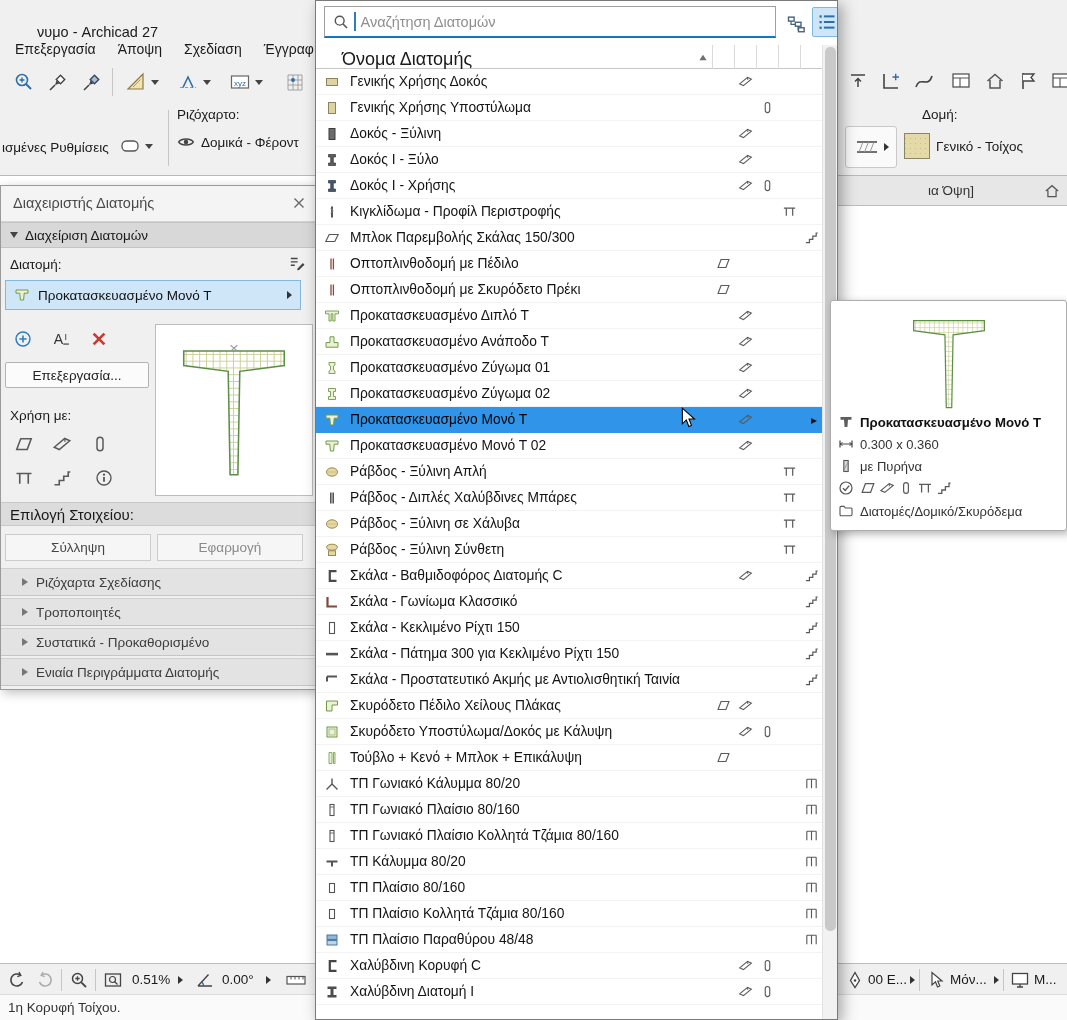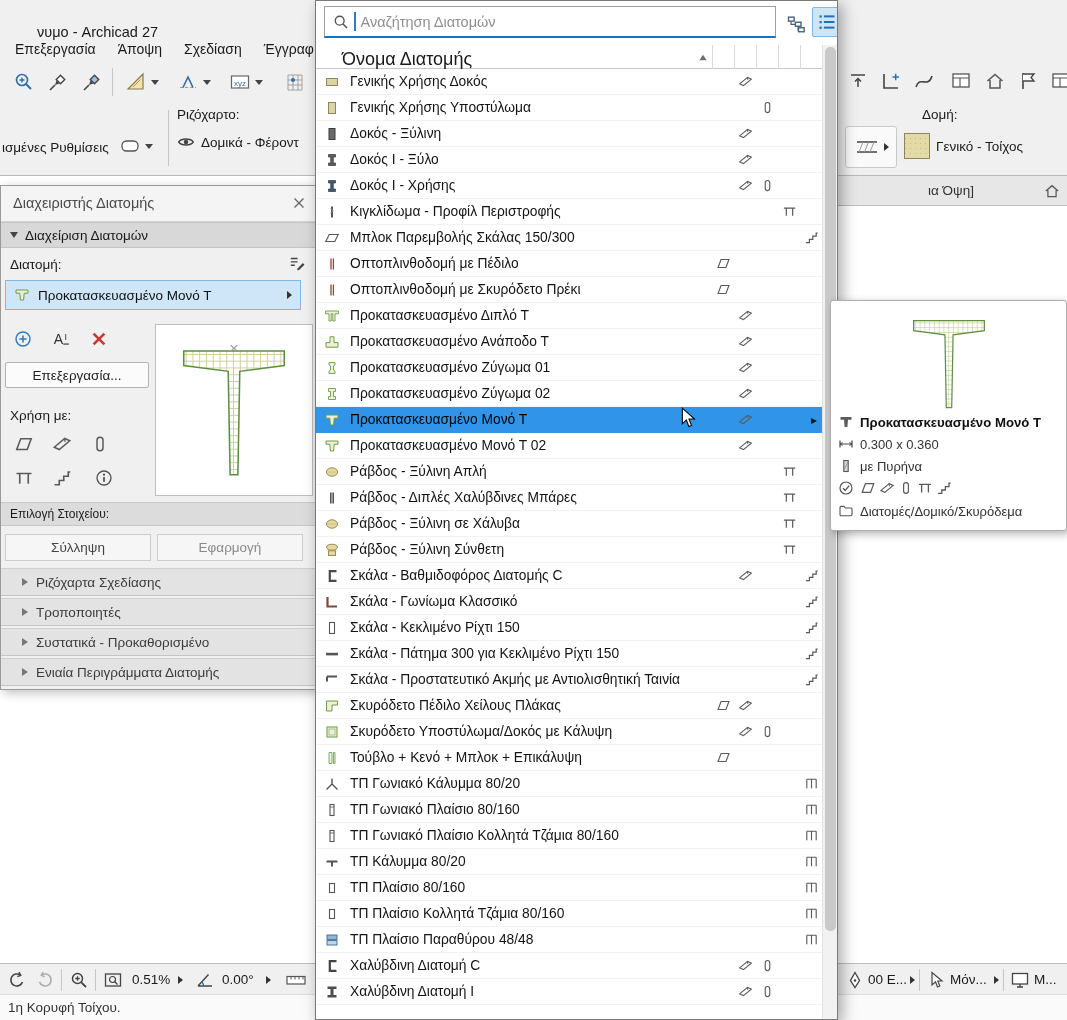--- a/index.html
+++ b/index.html
@@ -45,21 +45,21 @@
   .p-section{position:absolute;left:0;top:36px;width:100%;height:26px;background:#d8d8d8;border-top:1px solid #c4c4c4;border-bottom:1px solid #c4c4c4;display:flex;align-items:center;gap:7px;padding-left:9px;font-size:13.5px;color:#1a1a1a;}
   .tri-d{width:0;height:0;border-left:4.5px solid transparent;border-right:4.5px solid transparent;border-top:6px solid #444;}
   .tri-r{width:0;height:0;border-top:4.5px solid transparent;border-bottom:4.5px solid transparent;border-left:6px solid #777;}
   .p-label{position:absolute;font-size:13.5px;color:#1a1a1a;}
   .p-dropdown{position:absolute;left:4px;top:94px;width:296px;height:30px;background:#cfe6f8;border:1px solid #85b6dd;display:flex;align-items:center;gap:8px;padding:0 8px;font-size:13.5px;color:#111;}
   .p-dropdown .dd-text{flex:1;white-space:nowrap;overflow:hidden;}
   .p-mini{position:absolute;width:28px;height:26px;display:flex;align-items:center;justify-content:center;border-radius:3px;}
   .p-btn{position:absolute;height:26px;background:#fbfbfb;border:1px solid #b3b3b3;border-radius:2px;display:flex;align-items:center;justify-content:center;font-size:13.5px;color:#222;}
   .p-preview{position:absolute;left:154px;top:138px;width:158px;height:172px;background:#fff;border:1px solid #bdbdbd;display:flex;align-items:center;justify-content:center;}
   .p-toggle{position:absolute;width:34px;height:28px;display:flex;align-items:center;justify-content:center;border-radius:3px;}
-  .p-selbar{position:absolute;left:0;top:316px;width:100%;height:24px;background:#dcdcdc;border-top:1px solid #c8c8c8;border-bottom:1px solid #c8c8c8;display:flex;align-items:center;padding-left:9px;font-size:12px;color:#1a1a1a;}
+  .p-selbar{position:absolute;left:0;top:316px;width:100%;height:24px;background:#dcdcdc;border-top:1px solid #c8c8c8;border-bottom:1px solid #c8c8c8;display:flex;align-items:center;padding-left:9px;font-size:15px;color:#1a1a1a;}
   .p-flatbtn{position:absolute;height:27px;background:#f6f6f6;border:1px solid #cccccc;display:flex;align-items:center;justify-content:center;font-size:13.5px;}
   .p-acc{position:absolute;left:0;width:100%;height:28px;background:#e3e3e3;border-top:1px solid #cfcfcf;border-bottom:1px solid #c5c5c5;display:flex;align-items:center;gap:8px;padding-left:21px;font-size:13.5px;color:#3c3c3c;}
 
   
   .popup{left:315px;top:0;width:523px;height:1020px;background:#fff;border:1px solid #7a7a7a;box-shadow:4px 4px 14px rgba(0,0,0,.35);z-index:5;overflow:hidden;}
   .searchbox{position:absolute;left:8px;top:5px;width:452px;height:32px;background:#fff;border:1px solid #9f9f9f;border-bottom:2px solid #1176c8;display:flex;align-items:center;gap:5px;padding:0 8px;}
   .caret-line{width:1.5px;height:19px;background:#2f7cc0;}
   .ph{font-size:14.5px;color:#8f8f8f;white-space:nowrap;}
   .viewbtn{position:absolute;width:27px;height:27px;display:flex;align-items:center;justify-content:center;border-radius:2px;}
   .viewbtn.active{background:#cde6f7;border:1px solid #7fb8e0;width:30px;height:30px;}
@@ -1176,21 +1176,21 @@
               <path d="M3 3.5 H13 M3 3.5 V13 M8 3.5 V13 M13 3.5 V13" fill="none" stroke="#5a5a5a" stroke-width="1.2"></path>
             </svg>
           </span>
         </div>
         <div class="prow">
           <span class="picon">
             <svg viewBox="0 0 16 16">
               <path d="M12.5 3.2 H5.8 V12.8 H12.5" fill="none" stroke="#444" stroke-width="2.2"></path>
             </svg>
           </span>
-          <span class="plabel">Χαλύβδινη Διατομή C</span>
+          <span class="plabel">Χαλύβδινη Κορυφή C</span>
           <span class="ucell"></span>
           <span class="ucell">
             <svg viewBox="0 0 16 16">
               <path d="M1.8 10.6 L10.2 3.6 L14.2 5.4 L5.8 12.4 Z" fill="none" stroke="#5a5a5a" stroke-width="1.2"></path>
               <path d="M10.2 3.6 L10.4 6.3" stroke="#5a5a5a" stroke-width="1"></path>
             </svg>
           </span>
           <span class="ucell">
             <svg viewBox="0 0 16 16">
               <rect x="5.6" y="2.6" width="4.8" height="10.8" rx="2.4" fill="none" stroke="#5a5a5a" stroke-width="1.2"></rect>

